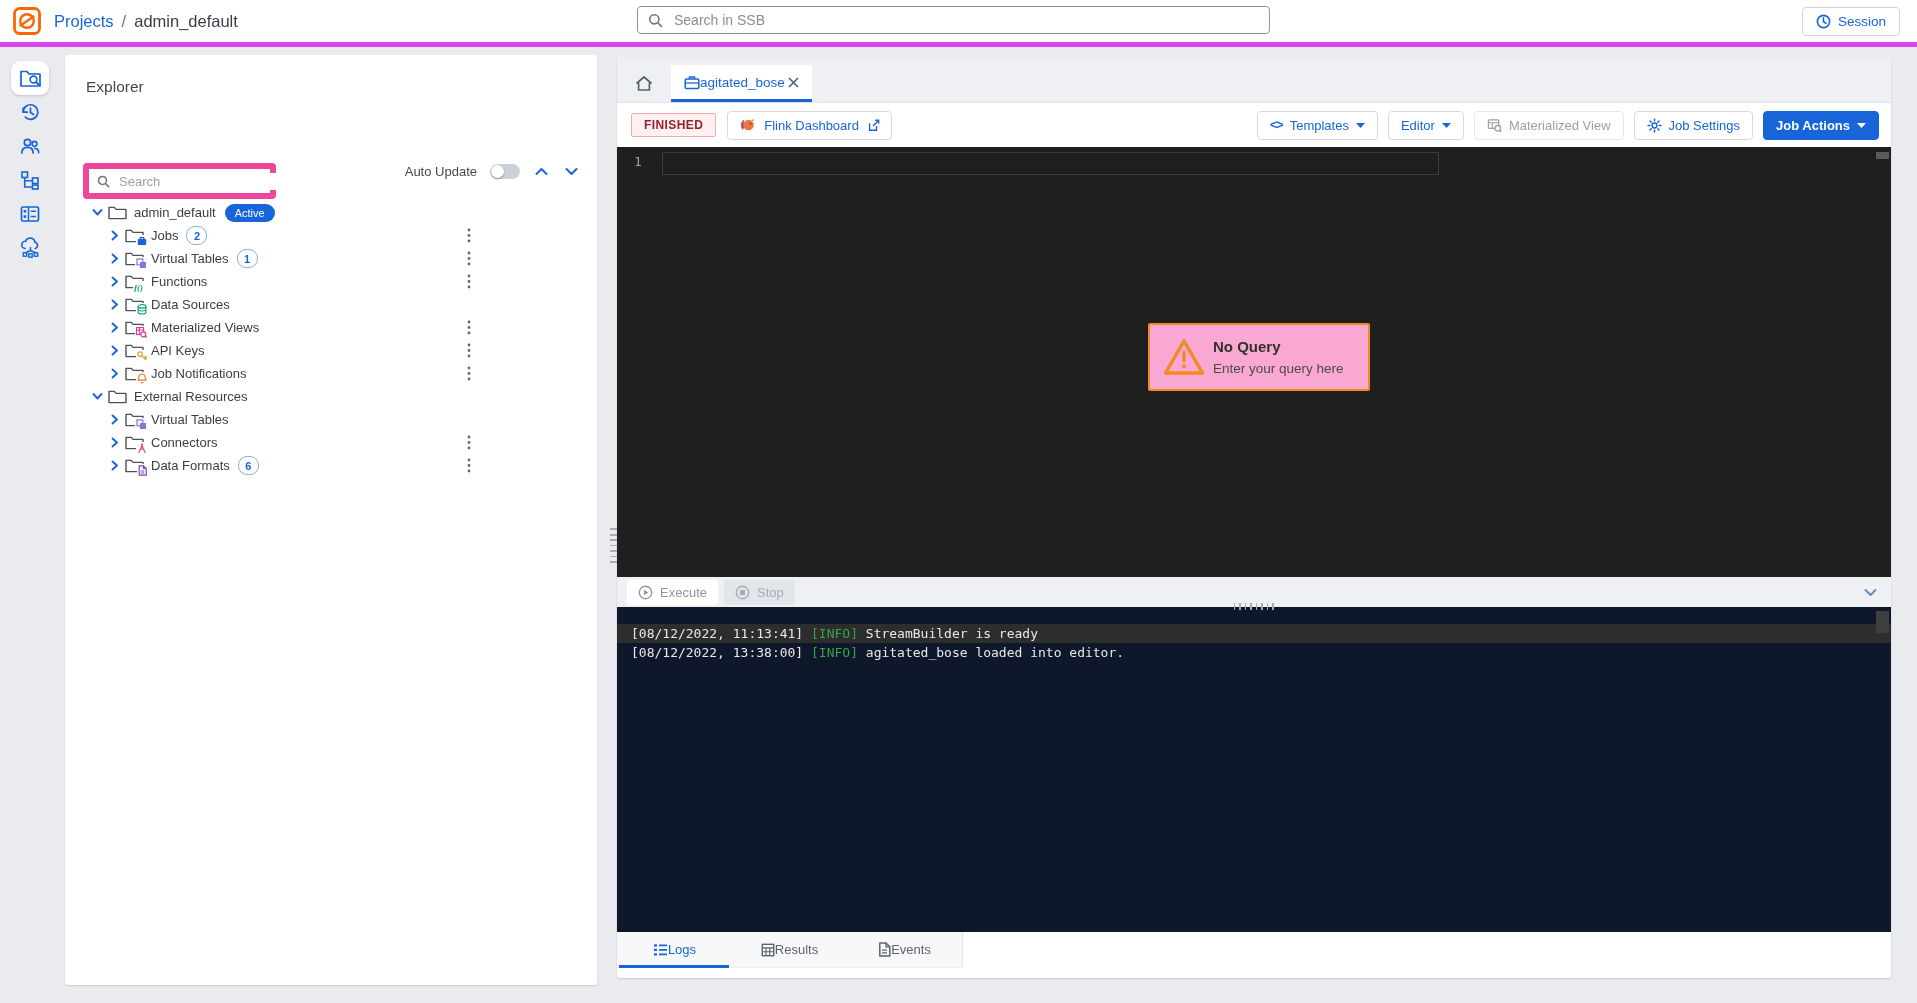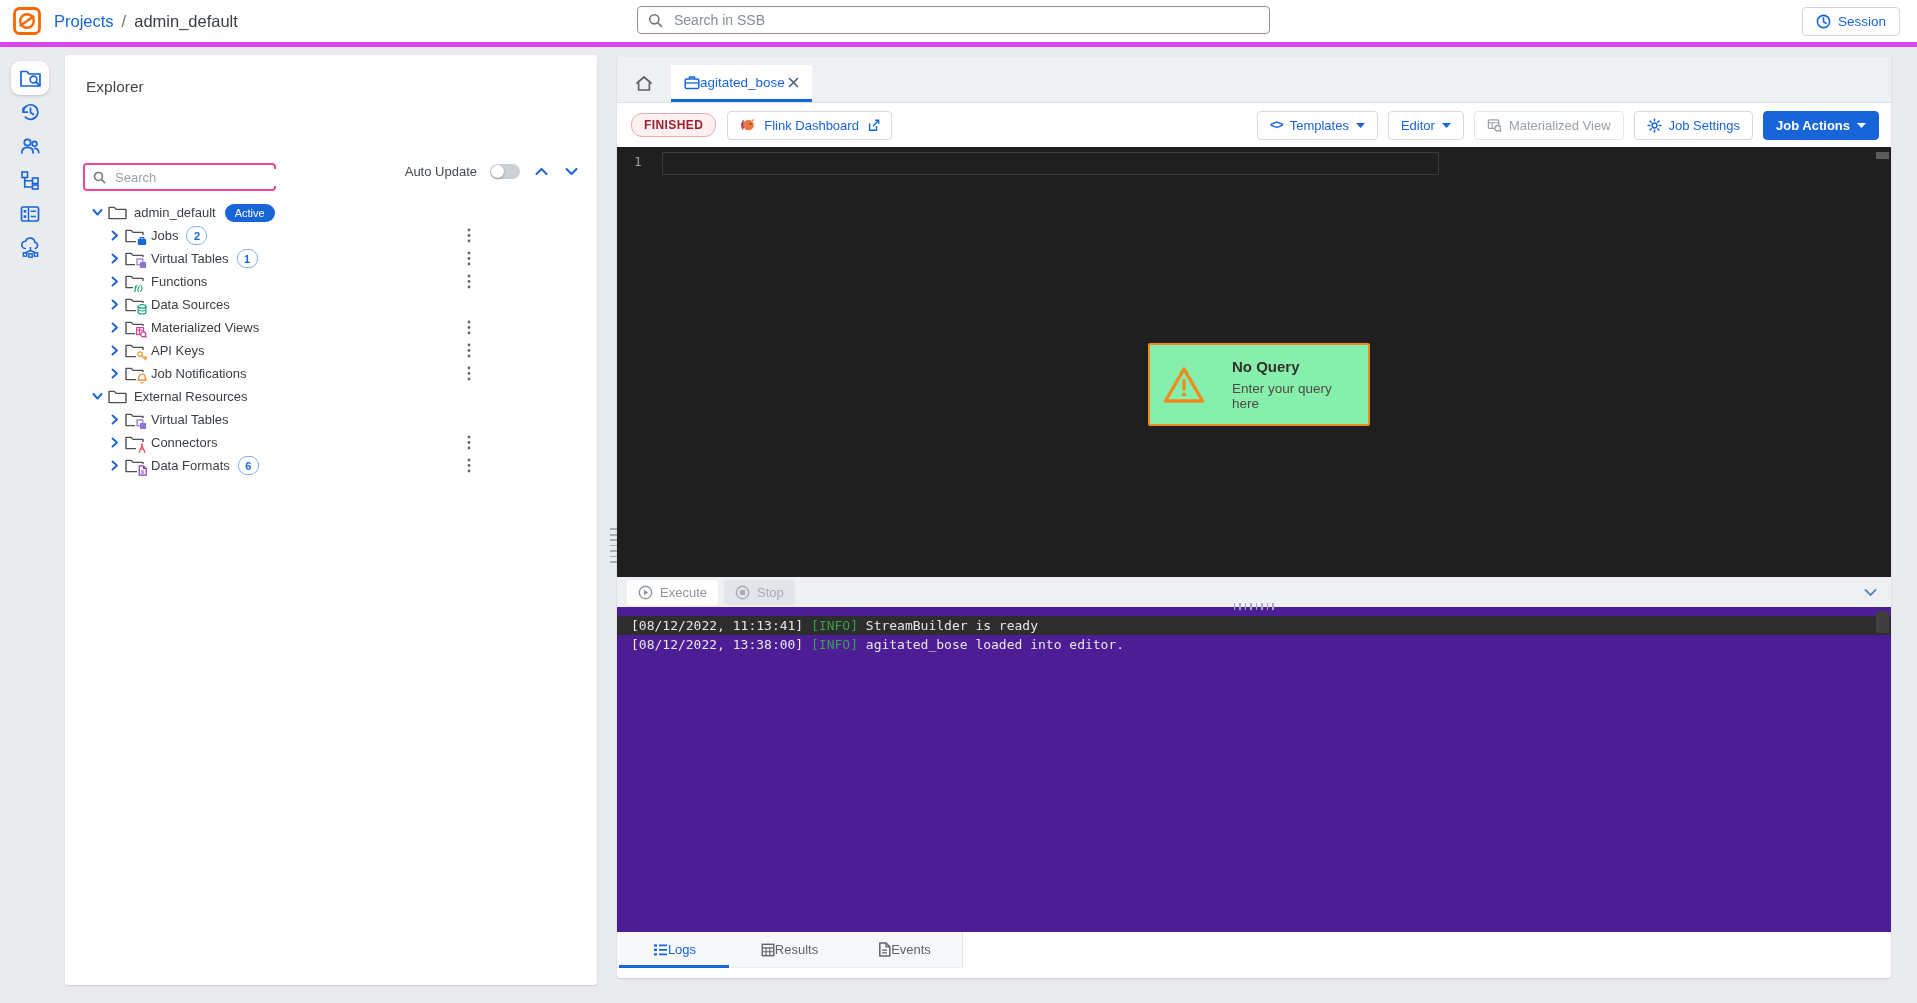--- a/index.html
+++ b/index.html
@@ -28,21 +28,21 @@
   .rail-item.first{margin-top:19px}
   .rail-item.active{background:#fff;box-shadow:0 1px 3px rgba(0,0,0,.18)}
 
   
   .card{position:absolute;background:#fff;border-radius:3px;box-shadow:0 1px 2px rgba(0,0,0,.14)}
   .explorer-card{left:65px;top:55px;width:532px;height:930px}
   .main-card{left:617px;top:57px;width:1274px;height:921px;border-radius:0 0 3px 3px}
 
   
   .exp-title{position:absolute;left:21px;top:23px;font-size:15.5px;color:#42474d}
-  .exp-search{position:absolute;left:18px;top:108px;width:193px;height:25px;border:2px solid #ec4899;border-radius:4px;
+  .exp-search{position:absolute;left:18px;top:108px;width:193px;height:25px;border:6px solid #ec4899;border-radius:4px;
               display:flex;align-items:center;gap:7px;padding:12px 8px;box-sizing:border-box}
   .exp-search input{border:0;outline:0;flex:1;font-size:13px;color:#3c4043;font-family:inherit}
   .exp-search input::placeholder{color:#9aa2ab}
   .exp-controls{position:absolute;right:17px;top:109px;display:flex;align-items:center;gap:13px}
   .au-label{font-size:13px;color:#43484e}
   .toggle{width:30px;height:15px;border-radius:8px;background:#ccd1d7;position:relative;cursor:pointer}
   .toggle .knob{position:absolute;left:1px;top:1px;width:13px;height:13px;border-radius:50%;background:#fff;box-shadow:0 1px 2px rgba(0,0,0,.35)}
   .exp-chev{cursor:pointer;padding:2px}
   .tree{position:absolute;left:0;top:146px;right:0}
   .row{position:relative;display:flex;align-items:center;height:23px;font-size:13px;color:#393e44}
@@ -57,51 +57,51 @@
          font-weight:bold;display:flex;align-items:center;justify-content:center;background:#fff;padding:0 2px;box-sizing:content-box}
   .kebab{position:absolute;left:402px;top:4px;cursor:pointer}
 
   
   .tabstrip{height:46px;background:#eef0f3;border-bottom:1px solid #e0e3e6;display:flex;align-items:flex-end;position:relative;box-sizing:border-box}
   .home-tab{width:54px;height:37px;display:flex;align-items:center;justify-content:center;cursor:pointer}
   .job-tab{height:37px;background:#fff;display:flex;align-items:center;padding:0 13px;color:#1765d8;font-size:13.5px;
            border-bottom:3px solid #1765d8;box-sizing:border-box;cursor:pointer}
   .toolbar{height:44px;display:flex;align-items:center;padding:0 12px 0 14px;background:#fff;box-sizing:border-box}
   .status{height:24px;display:flex;align-items:center;padding:0 12px;border:1px solid #f0aab2;background:#fdf0f1;color:#9c1f2e;
-          font-weight:bold;font-size:12px;border-radius:11px;letter-spacing:.4px;box-sizing:border-box}
+          font-weight:bold;font-size:12px;border-radius:2px;letter-spacing:.4px;box-sizing:border-box}
   .flink{margin-left:11px;height:29px;border:1px solid #d6dade;border-radius:4px;background:#fff;display:flex;align-items:center;
          gap:8px;padding:0 11px;color:#1765d8;font-size:13px}
   .tb-right{margin-left:auto;display:flex;gap:10px;align-items:center}
   .tbtn{height:29px;border:1px solid #d6dade;border-radius:4px;background:#fff;color:#1765d8;font-size:13px;display:flex;
         align-items:center;gap:7px;padding:0 12px}
   .tbtn .code{font-weight:bold;letter-spacing:-1px;font-size:12.5px}
   .tbtn.disabled{color:#9ba1a8;border-color:#e4e7ea;cursor:default}
   .tbtn.primary{background:#1765d8;color:#fff;border-color:#1765d8;font-weight:bold}
 
   .editor{position:absolute;top:90px;left:0;right:0;height:430px;background:#1f1f1f;font-family:"DejaVu Sans Mono",monospace}
   .lineno{position:absolute;left:0;top:7px;width:42px;text-align:center;color:#9aa0a6;font-size:13px}
   .curline{position:absolute;left:45px;top:5px;width:775px;height:21px;border:1px solid #3c3c3c}
   .vthumb{position:absolute;right:2px;top:5px;width:13px;height:7px;background:#5a5a5a}
-  .noquery{position:absolute;left:531px;top:196px;width:222px;border:2px solid #ef8a1e;background:#86efac;border-radius:2px;
-           display:flex;align-items:center;gap:27px;padding:13px 13px;box-sizing:border-box;font-family:"Liberation Sans",sans-serif}
+  .noquery{position:absolute;left:531px;top:176px;width:222px;border:2px solid #ef8a1e;background:#f9a8d4;border-radius:2px;
+           display:flex;align-items:center;gap:8px;padding:13px 13px;box-sizing:border-box;font-family:"Liberation Sans",sans-serif}
   .nq-title{font-size:15px;font-weight:bold;color:#33302b;margin-bottom:6px}
   .nq-sub{font-size:13.5px;color:#4d4944}
 
   .execbar{position:absolute;top:520px;left:0;right:0;height:30px;background:#eef0f3;display:flex;align-items:center;padding:0 10px;gap:6px;box-sizing:border-box}
   .ebtn{height:25px;display:flex;align-items:center;gap:7px;padding:0 11px;border-radius:3px;font-size:13px;border:0;cursor:default}
   .ebtn.execute{background:#fff;color:#8f959c}
   .ebtn.stop{background:#e2e5e9;color:#a7acb2}
   .collapse{margin-left:auto;cursor:pointer;padding:2px 4px}
   .hgrip{position:absolute;left:50%;bottom:-3px;transform:translateX(-50%);width:40px;height:7px;z-index:3;cursor:row-resize;
          background:repeating-linear-gradient(90deg,#a7adb3 0 1.5px,transparent 1.5px 5.5px)}
   .vgrip{position:absolute;left:610px;top:525px;width:7px;height:38px;cursor:col-resize;z-index:4;
          background:repeating-linear-gradient(0deg,#a7adb3 0 1.5px,transparent 1.5px 5.5px)}
 
-  .logpanel{position:absolute;top:550px;left:0;right:0;height:325px;background:#4c1d95;font-family:"DejaVu Sans Mono",monospace;
-            font-size:13px;padding-top:9px;box-sizing:border-box}
+  .logpanel{position:absolute;top:550px;left:0;right:0;height:325px;background:#0f172a;font-family:"DejaVu Sans Mono",monospace;
+            font-size:13px;padding-top:17px;box-sizing:border-box}
   .logline{height:19px;line-height:19px;padding-left:14px;color:#e8e8e8;white-space:pre}
   .logline.hl{background:#2d2d2d}
   .loglevel{color:#35a24c}
   .logthumb{position:absolute;right:2px;top:4px;width:13px;height:22px;background:#3f3f3f}
 
   .bottombar{position:absolute;top:875px;left:0;right:0;height:36px;background:#fff}
   .btabs{width:346px;height:36px;background:#f7f8fa;border-right:1px solid #e4e7ea;border-bottom:1px solid #edeff1;display:flex;box-sizing:border-box}
   .btab{width:115px;display:flex;align-items:center;justify-content:center;font-size:13px;color:#5f6368;position:relative;cursor:pointer}
   .btab.active{color:#1765d8}
   .btab.active::after{content:"";position:absolute;left:2px;right:3px;bottom:-1px;height:3px;background:#1765d8}

